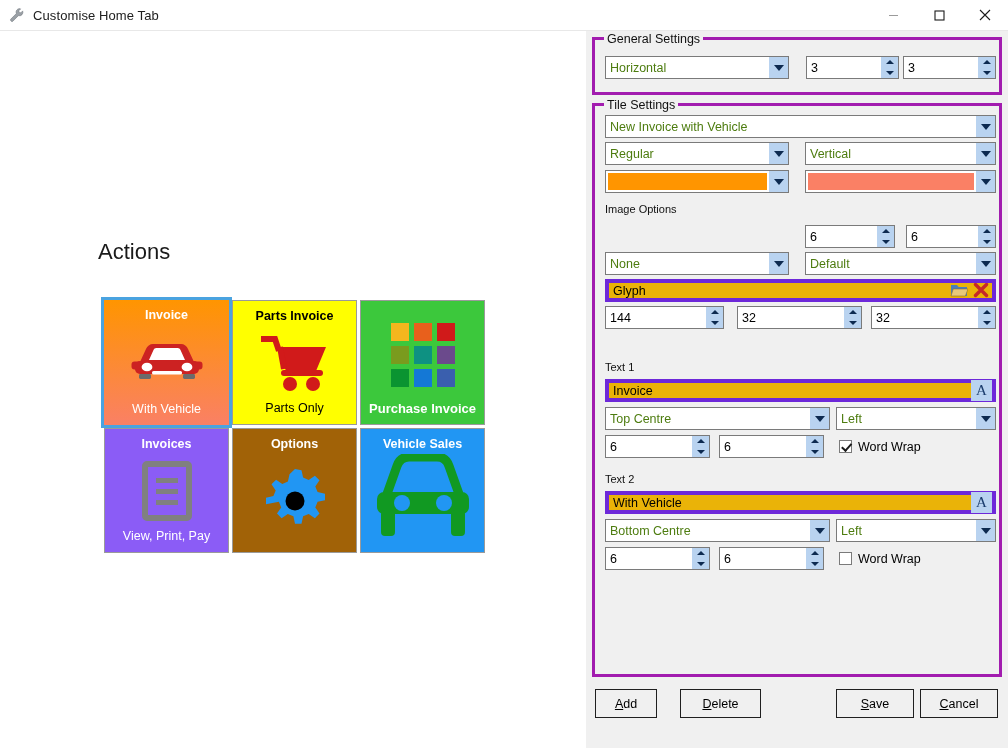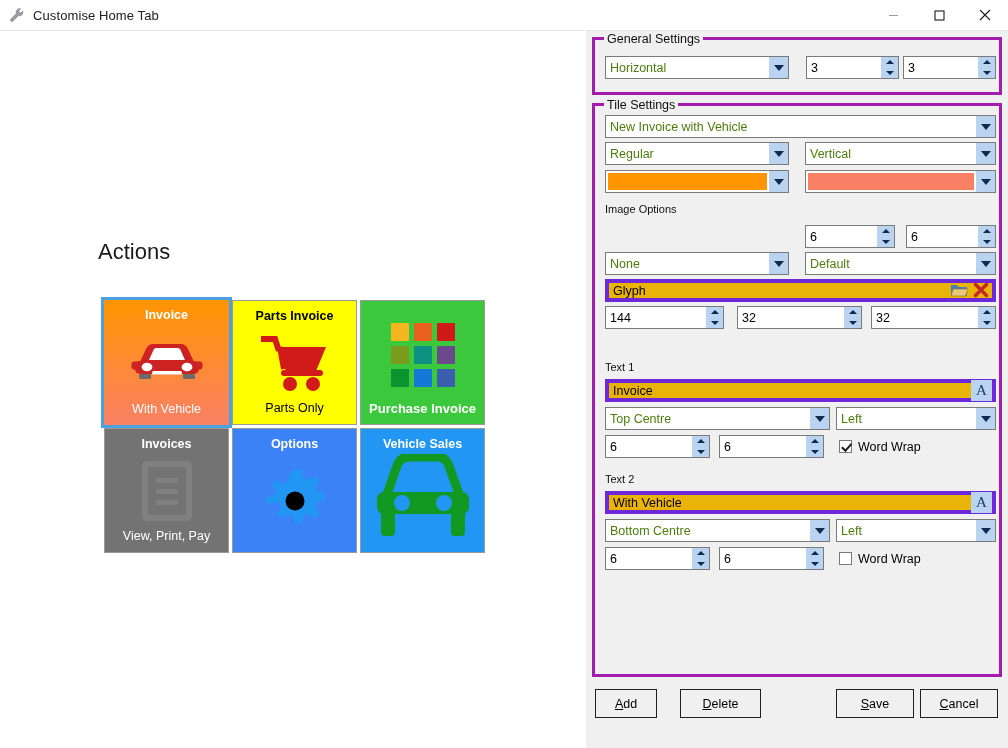--- a/index.html
+++ b/index.html
@@ -227,34 +227,34 @@
         <rect x="23" y="23" width="18" height="18" fill="#0E9182"></rect>
         <rect x="46" y="23" width="18" height="18" fill="#6B4A8C"></rect>
         <rect x="0" y="46" width="18" height="18" fill="#0A9431"></rect>
         <rect x="23" y="46" width="18" height="18" fill="#1478D6"></rect>
         <rect x="46" y="46" width="18" height="18" fill="#3A5FAE"></rect>
       </svg>
     </div>
     <div class="tcap mid-bot" style="color:#fff;">Purchase Invoice</div>
   </div>
 
-  <div class="tile bordered" style="left:104px; top:397px; background:#737373;">
+  <div class="tile bordered" style="left:104px; top:397px; background:#8b5cf6;">
     <div class="tcap top" style="color:#fff;">Invoices</div>
     <div class="glyph">
       <svg width="52" height="62" viewBox="0 0 52 62">
         <rect x="4" y="4" width="44" height="54" rx="2" fill="none" stroke="#808080" stroke-width="6"></rect>
         <rect x="15" y="18" width="22" height="5" fill="#808080"></rect>
         <rect x="15" y="29" width="22" height="5" fill="#808080"></rect>
         <rect x="15" y="40" width="22" height="5" fill="#808080"></rect>
       </svg>
     </div>
     <div class="tcap bot" style="color:#fff;">View, Print, Pay</div>
   </div>
 
-  <div class="tile bordered" style="left:232px; top:397px; background:#3b82f6;">
+  <div class="tile bordered" style="left:232px; top:397px; background:#a16207;">
     <div class="tcap top" style="color:#fff;">Options</div>
     <div class="glyph" style="padding-top:14px;">
       <svg width="70" height="70" viewBox="0 0 70 70">
         <path fill="#2196F3" d="M35 6 l6.5 1.2 1.6 7.4 5.6 2.3 6.2-4.2 4.6 4.6-4.2 6.2 2.3 5.6 7.4 1.6v6.5l-7.4 1.6-2.3 5.6 4.2 6.2-4.6 4.6-6.2-4.2-5.6 2.3-1.6 7.4h-6.5l-1.6-7.4-5.6-2.3-6.2 4.2-4.6-4.6 4.2-6.2-2.3-5.6L6 41.2v-6.5l7.4-1.6 2.3-5.6-4.2-6.2 4.6-4.6 6.2 4.2 5.6-2.3 1.6-7.4z"></path>
         <circle cx="35" cy="38" r="9.5" fill="#000"></circle>
       </svg>
     </div>
   </div>
 
   <div class="tile bordered" style="left:360px; top:397px; background:#2196F3;">

